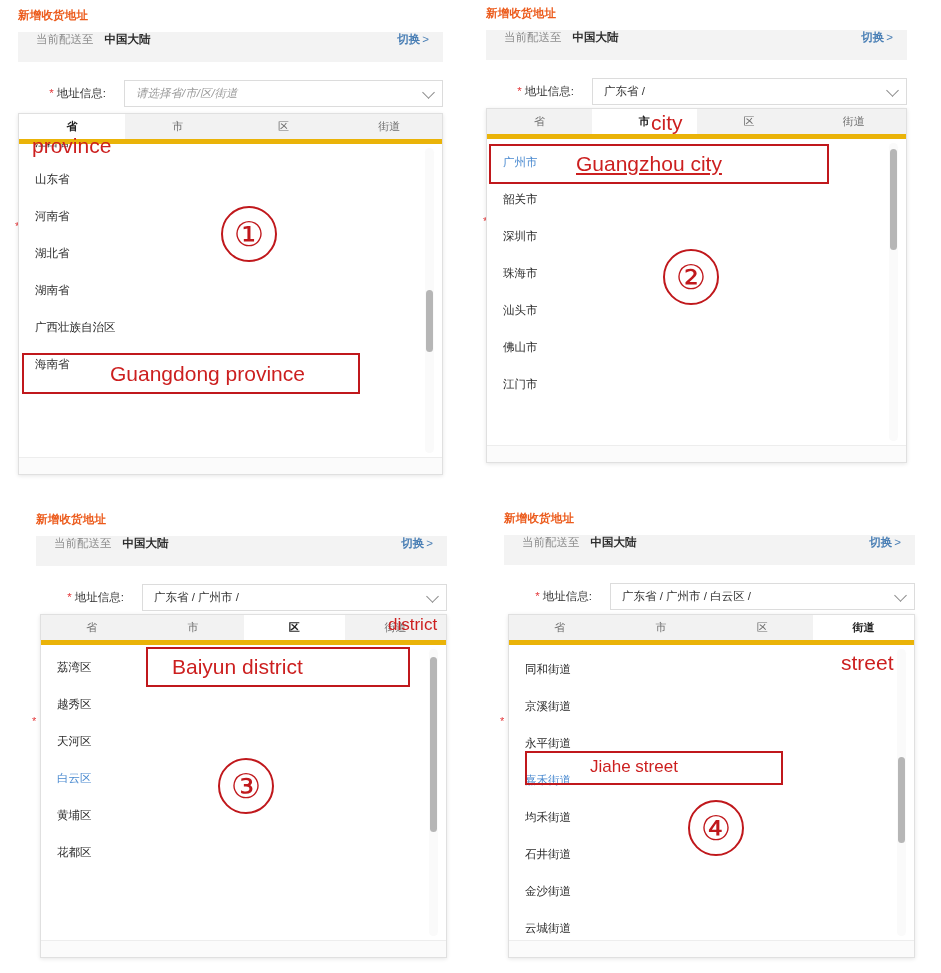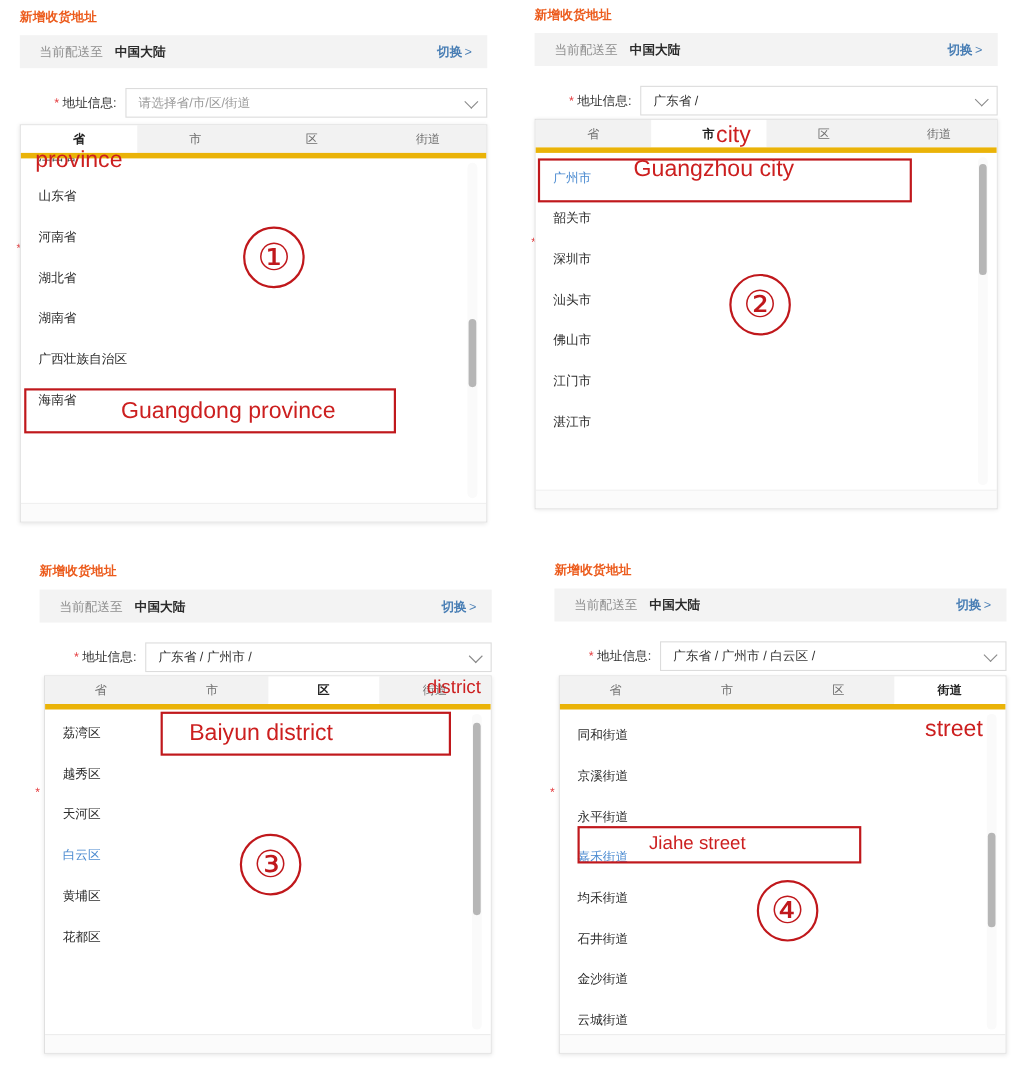--- a/index.html
+++ b/index.html
@@ -24,53 +24,53 @@
   .card {
     position: relative;
     width: 425px;
     background: #fff;
   }
   
   .ship-bar {
     height: 30px;
     background: #f3f3f3;
     display: flex;
-    align-items: center;
     padding: 0 14px 0 18px;
   }
   .ship-label { color: #8e8e8e; font-size: 11.5px; }
   .ship-value { color: #2b2b2b; font-size: 11.5px; font-weight: 700; margin-left: 11px; }
   .ship-switch {
     margin-left: auto; color: #4a7fb5; font-size: 11.5px; font-weight: 700;
     white-space: nowrap; cursor: pointer;
   }
   .ship-switch .chev { font-weight: 400; margin-left: 2px; }
 
   
   .addr-row {
     display: flex; align-items: center;
     padding-top: 18px;
+    gap: 10px;
   }
   .addr-label {
     width: 96px; text-align: right; padding-right: 8px;
     font-size: 11.5px; color: #333; white-space: nowrap;
   }
   .req { color: #e4393c; margin-right: 3px; }
   .addr-field {
     position: relative;
     flex: 1;
     height: 27px;
     border: 1px solid #dcdcdc;
     background: #fff;
     display: flex; align-items: center;
     padding: 0 26px 0 11px;
     font-size: 11.5px;
     cursor: pointer;
   }
-  .addr-field.placeholder { color: #9a9a9a; }
+  .addr-field.placeholder { color: #9a9a9a; font-style: italic; }
   .addr-field.filled { color: #333; }
   .caret {
     position: absolute; right: 9px; top: 50%;
     width: 9px; height: 9px; margin-top: -6px;
     border-right: 1.4px solid #8a8a8a;
     border-bottom: 1.4px solid #8a8a8a;
     transform: rotate(45deg);
   }
 
   
@@ -224,36 +224,36 @@
         <div class="tab">省</div>
         <div class="tab active">市</div>
         <div class="tab">区</div>
         <div class="tab">街道</div>
       </div>
       <div class="list-wrap" style="height:311px;">
         <div class="list" style="top:5px;">
           <div class="list-item sel">广州市</div>
           <div class="list-item">韶关市</div>
           <div class="list-item">深圳市</div>
+          <div class="list-item">珠海市</div>
           <div class="list-item">汕头市</div>
           <div class="list-item">佛山市</div>
           <div class="list-item">江门市</div>
-          <div class="list-item">湛江市</div>
         </div>
         <div class="sbar-track" style="right:8px;">
           <div class="sbar-thumb" style="top:6px; height:101px;"></div>
         </div>
       </div>
       <div class="dd-foot"></div>
     </div>
   </div>
 
   <div class="anno anno-text" style="left:651px; top:112px;">city</div>
   <div class="anno anno-box" style="left:489px; top:144px; width:340px; height:40px;"></div>
-  <div class="anno anno-text" style="left:576px; top:143px;">Guangzhou city</div>
+  <div class="anno anno-text" style="left:576px; top:153px;text-decoration:underline;">Guangzhou city</div>
   <div class="anno anno-num" style="left:663px; top:249px;">②</div>
 
   <div class="panel" style="left:36px; top:512px;">
     <div class="panel-title">新增收货地址</div>
 
     <div class="card" style="width:411px;">
       <div class="ship-bar">
         <span class="ship-label">当前配送至</span>
         <span class="ship-value">中国大陆</span>
         <span class="ship-switch">

